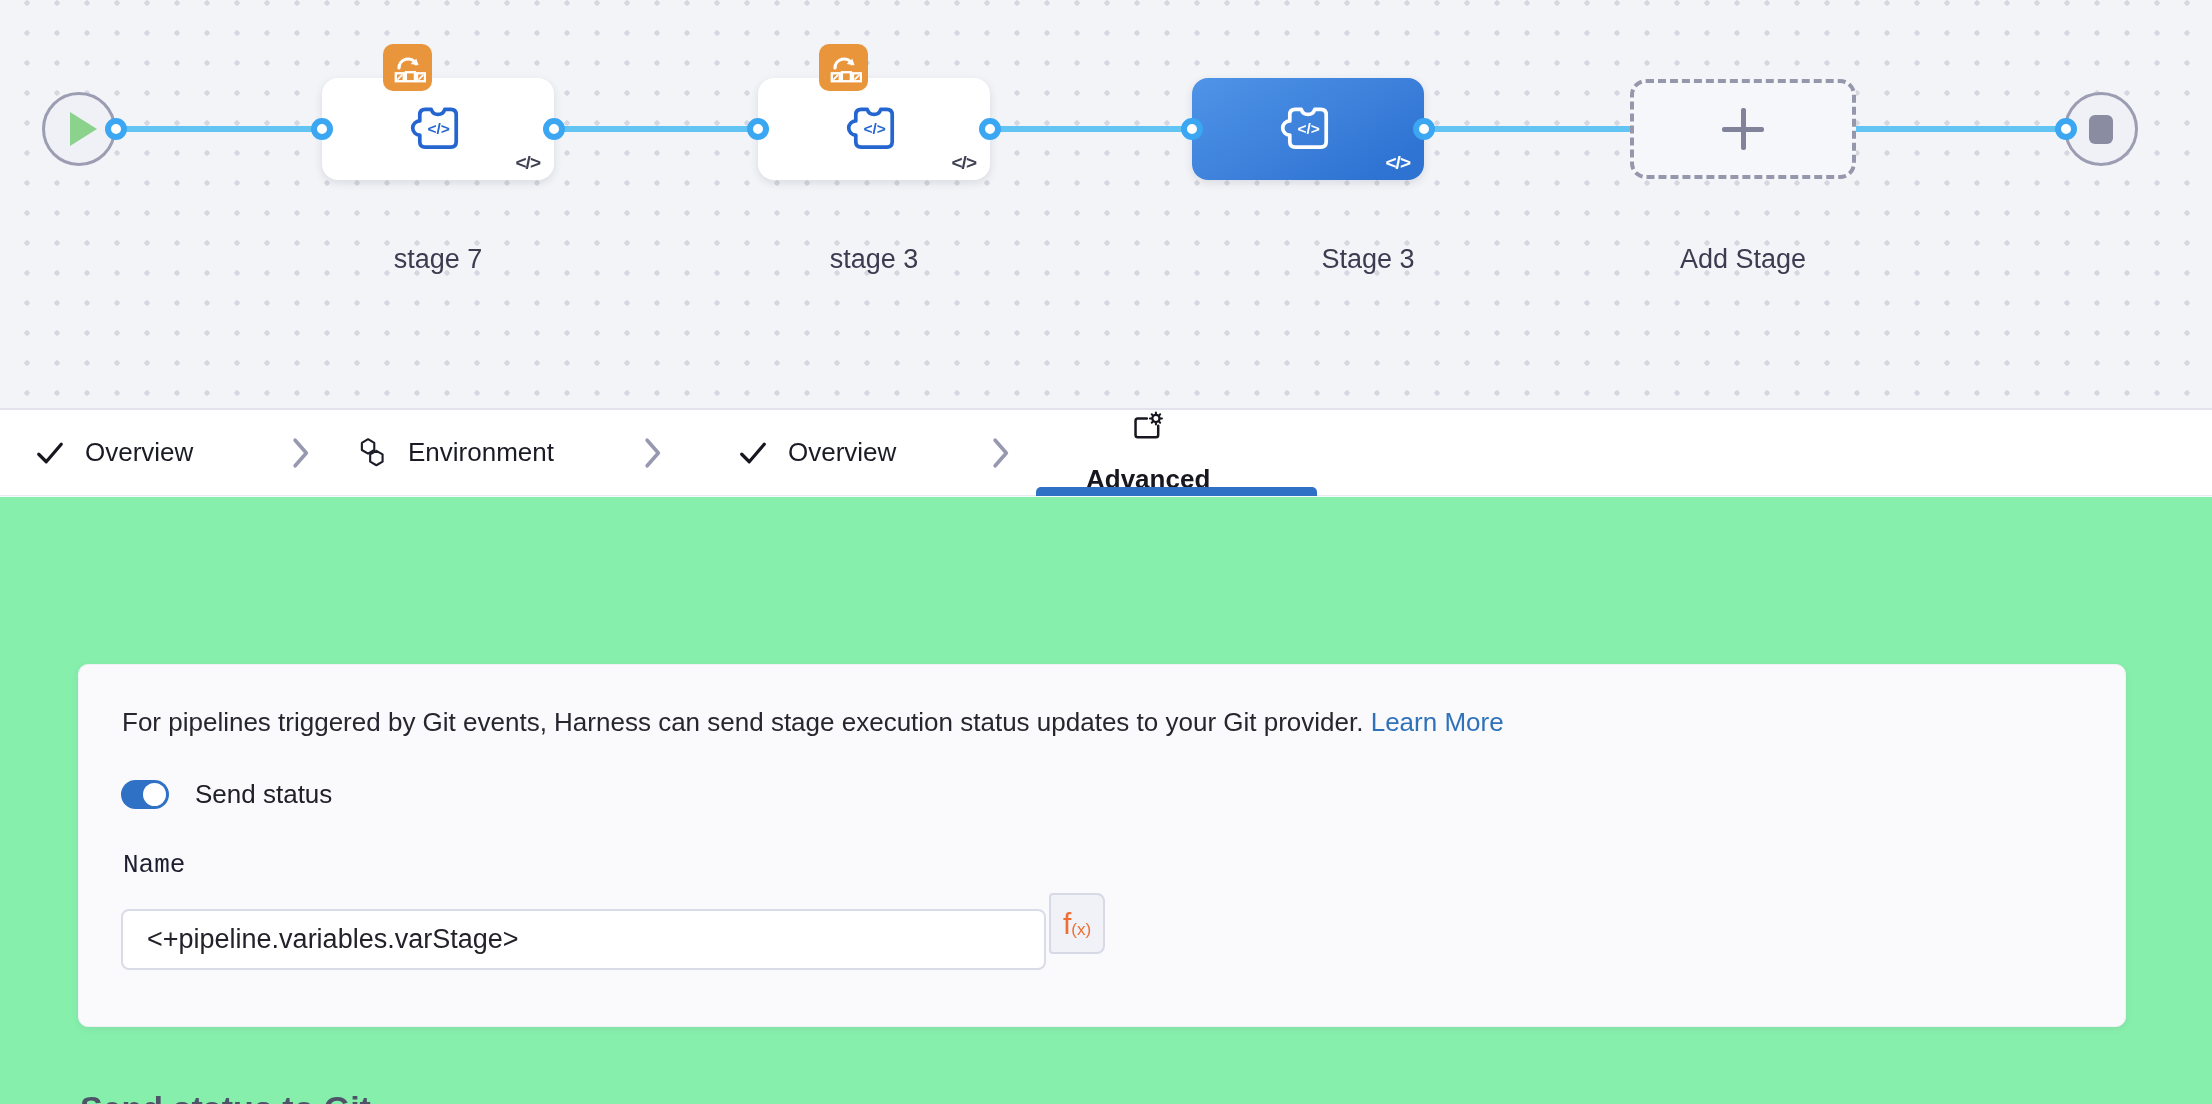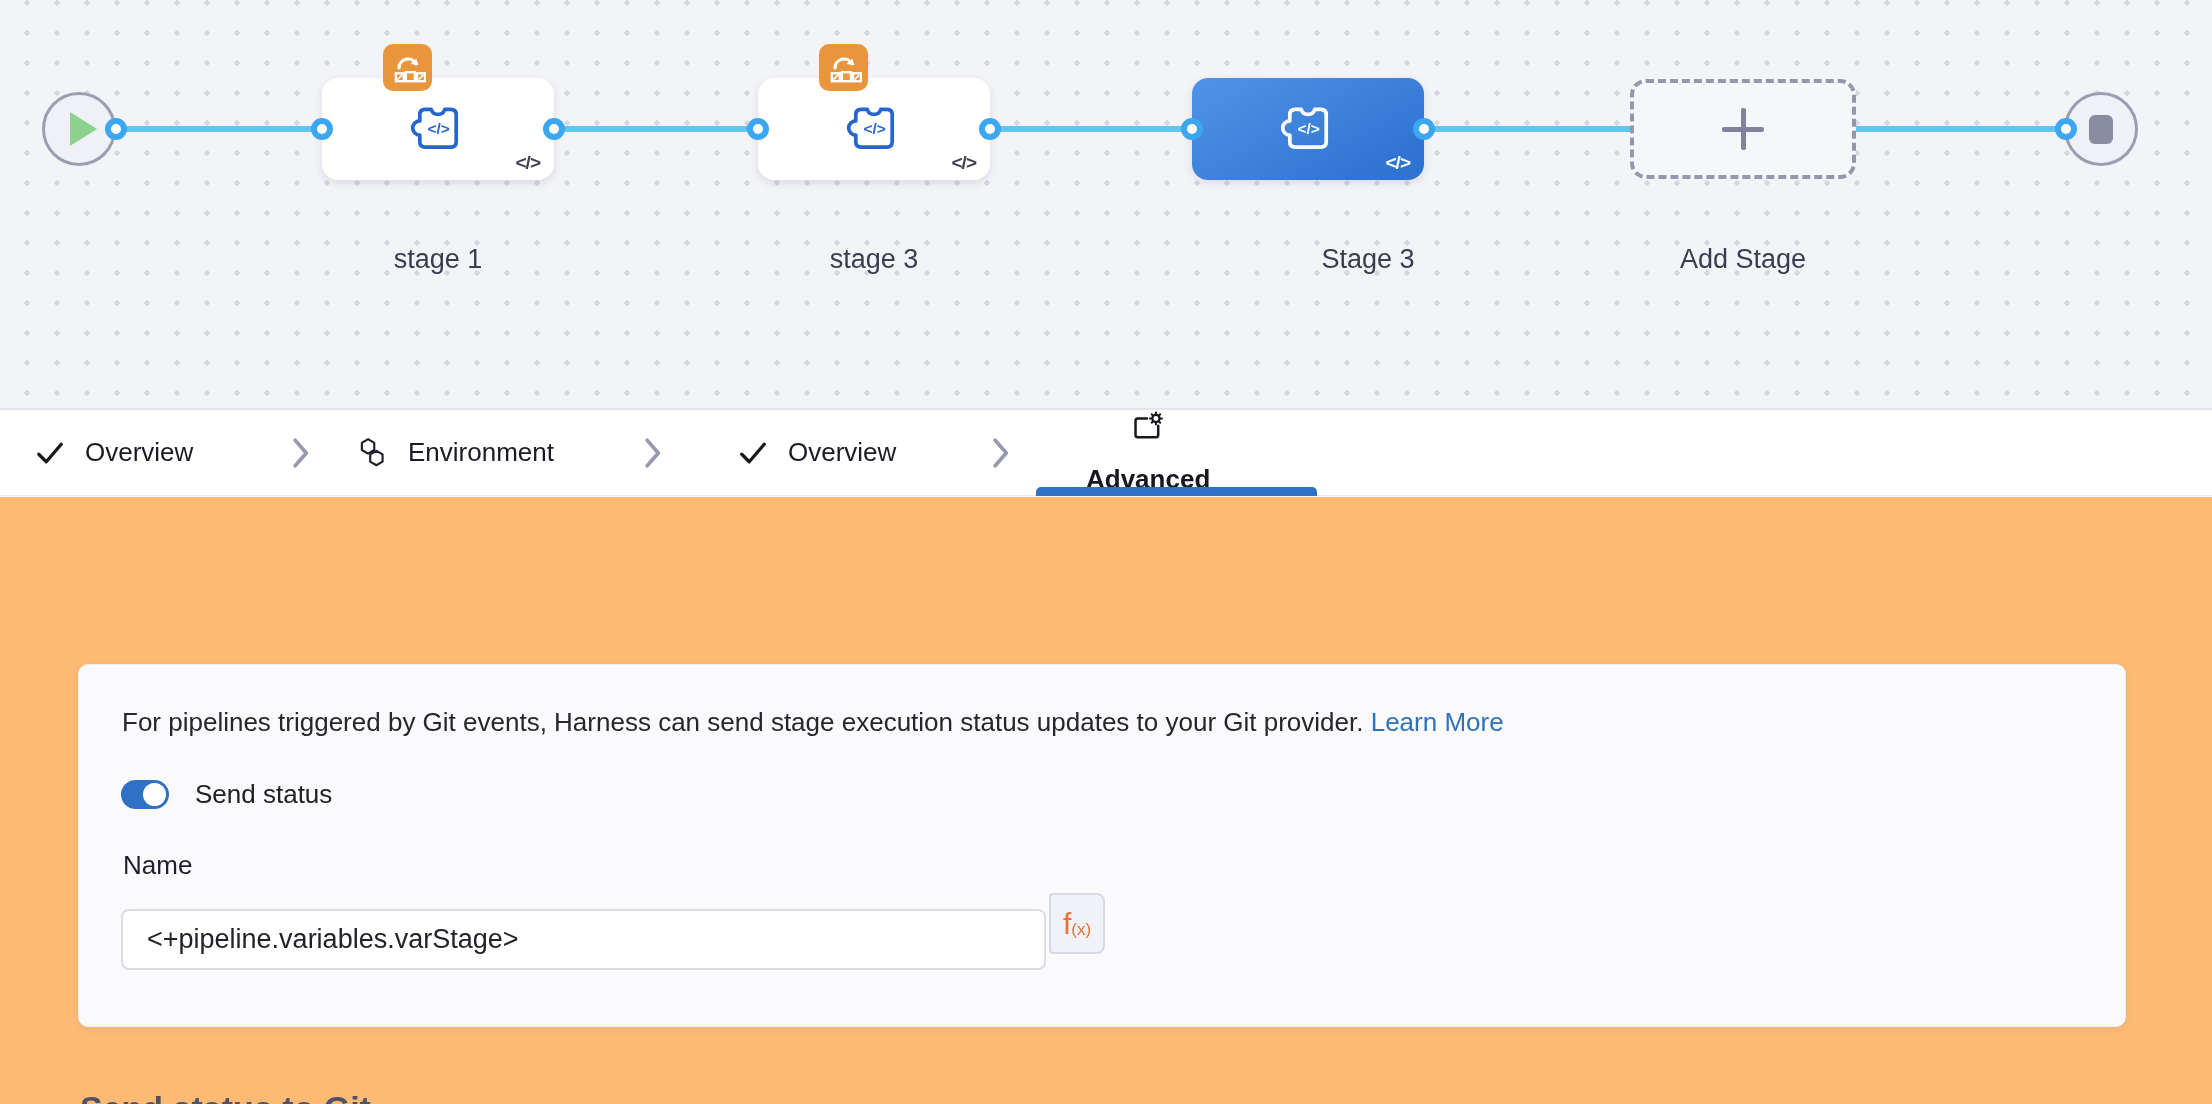--- a/index.html
+++ b/index.html
@@ -50,33 +50,33 @@
   .tabbar { position:absolute; left:0; top:408px; width:2212px; height:88px; background:#ffffff;
     border-top:2px solid #e2e3ec; border-bottom:1px solid #e9eaf1; }
   .tab { position:absolute; top:0; height:100%; display:flex; align-items:center; gap:20px;
     font-size:26px; color:#1b1b26; cursor:pointer; }
   .tab.active { font-weight:700; color:#17171f;flex-direction:column; }
   .tab-sep { position:absolute; top:0; height:100%; display:flex; align-items:center; }
   .tab-underline { position:absolute; left:1036px; bottom:-1px; width:281px; height:9px;
     background:#2e71c5; border-radius:5px 5px 0 0; }
 
   
-  .content { position:absolute; left:0; top:497px; width:2212px; height:607px; background:#fdba74; }
+  .content { position:absolute; left:0; top:497px; width:2212px; height:607px; background:#86efac; }
   .panel-title { position:absolute; left:80px; top:592px; font-size:34px; font-weight:700; color:#4f5368; }
   .panel-card { position:absolute; left:78px; top:167px; width:2048px; height:363px;
     background:#fafafc; border-radius:10px; border:1px solid #f0f1f6; box-shadow:0 2px 6px rgba(96,97,112,0.10); }
   .desc { position:absolute; left:43px; top:42px; font-size:26px; color:#26262e; white-space:nowrap; }
   .desc a { color:#2f72b9; text-decoration:none; cursor:pointer; }
 
   .toggle-row { position:absolute; left:42px; top:114px; display:flex; align-items:center;text-align:center; }
   .toggle { position:relative; width:48px; height:29px; border-radius:15px; background:#2e71c5; cursor:pointer; flex:0 0 auto; }
   .toggle .knob { position:absolute; right:3px; top:3px; width:23px; height:23px; border-radius:50%; background:#ffffff; }
   .toggle-label { margin-left:26px; font-size:26px; color:#202029; }
 
-  .name-label { position:absolute; left:44px; top:185px; font-size:26px; color:#1e1e30; }
+  .name-label { position:absolute; left:44px; top:185px; font-size:26px; color:#1e1e30;font-family:Liberation Mono, monospace; }
   .input-row { position:absolute; left:42px; top:228px; display:flex; align-items:stretch; }
   .name-input { width:925px; height:61px; background:#ffffff; border:2px solid #d9dbe7; border-radius:8px;
     font-size:27px; color:#22222a; padding:0 24px; font-family:"Liberation Sans", sans-serif; outline:none;margin-top:16px; }
   .fx-btn { margin-left:3px; width:56px; height:61px; background:#f1f1f8; border:2px solid #d7d9e7;
     border-radius:4px 8px 8px 4px; display:flex; align-items:center; justify-content:center; cursor:pointer; }
   .fx-btn .fx-f { color:#ee6e33; font-size:30px; line-height:1; }
   .fx-btn .fx-sub { color:#ee6e33; font-size:17px; line-height:1; margin-top:12px; }
 </style>
 </head>
 <body>
@@ -146,21 +146,21 @@
 
     <div class="port" style="left:105px"></div>
     <div class="port" style="left:311px"></div>
     <div class="port" style="left:543px"></div>
     <div class="port" style="left:747px"></div>
     <div class="port" style="left:979px"></div>
     <div class="port" style="left:1181px"></div>
     <div class="port" style="left:1413px"></div>
     <div class="port" style="left:2055px"></div>
 
-    <div class="stage-label" style="left:322px">stage 1</div>
+    <div class="stage-label" style="left:322px">stage 7</div>
     <div class="stage-label" style="left:758px">stage 3</div>
     <div class="stage-label" style="left:1252px">Stage 3</div>
     <div class="stage-label" style="left:1630px;width:226px">Add Stage</div>
   </div>
 
   <div class="tabbar">
 
     <div class="tab" style="left:35px">
       <svg width="30" height="30" viewBox="0 0 24 24">
         <path d="M3 13 L9 19 L21 5" fill="none" stroke="#17171f" stroke-width="2.6" stroke-linecap="round" stroke-linejoin="round"></path>

